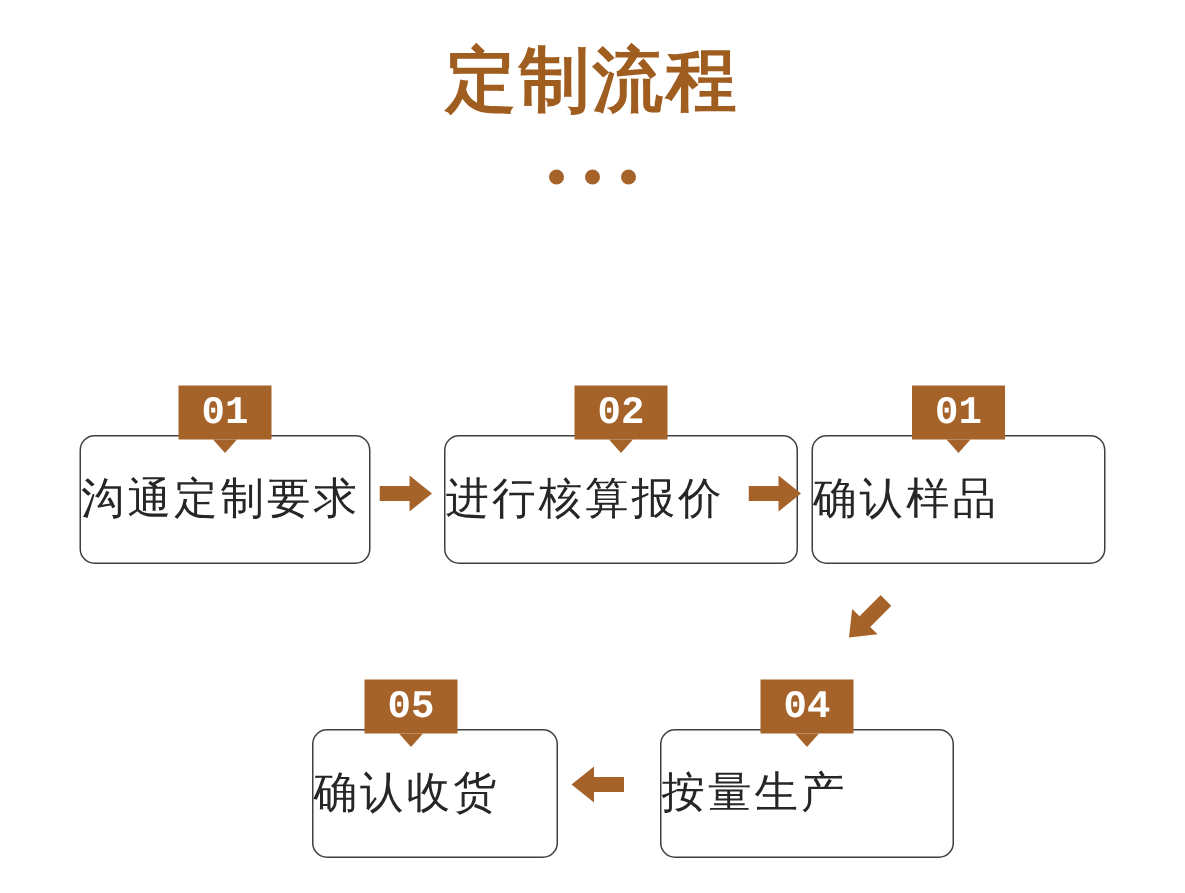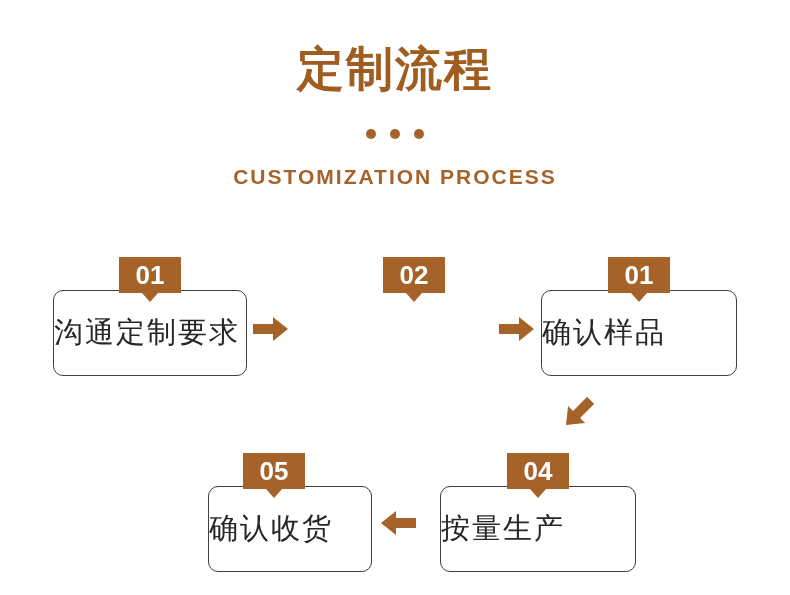--- a/index.html
+++ b/index.html
@@ -11,21 +11,21 @@
     position: relative;
     width: 790px;
     height: 595px;
     background: #ffffff;
     overflow: hidden;
   }
 
   
   .header { text-align: center; }
   .page-title {
-    padding-top: 38px;
+    padding-top: 22px;
     font-size: 47px;
     font-weight: 700;
     color: #a05d20;
     letter-spacing: 2px;
   }
   .dots {
     margin-top: 28px;
     display: flex;
     justify-content: center;
     gap: 14px;
@@ -41,21 +41,21 @@
     margin-top: 26px;
     font-size: 21px;
     font-weight: 700;
     color: #a5632a;
     letter-spacing: 2px;
   }
 
   
   .flow { position: absolute; inset: 0; }
 
-  .step { position: absolute; }
+  .step { position: absolute; font-family: Liberation Mono, monospace; }
   .badge {
     position: absolute;
     top: 0;
     left: 50%;
     transform: translateX(-50%);
     width: 62px;
     height: 36px;
     background: #a5632a;
     color: #ffffff;
     font-size: 26px;
@@ -100,39 +100,41 @@
 
 <div class="page">
 
   <div class="header">
     <div class="page-title">定制流程</div>
     <div class="dots">
       <span class="dot"></span>
       <span class="dot"></span>
       <span class="dot"></span>
     </div>
-    <div class="page-subtitle">CUSTOMIZATION PROCESS</div>
   </div>
 
   <div class="flow">
 
     <div class="step" style="left:53px; top:257px; width:194px;">
       <div class="badge">
         <span>01</span>
         <i class="badge-tri"></i>
       </div>
       <div class="box">
         <span>沟通定制要求</span>
       </div>
     </div>
 
     <div class="step" style="left:296px; top:257px; width:236px;">
       <div class="badge">
         <span>02</span>
         <i class="badge-tri"></i>
+      </div>
+      <div class="box">
+        <span>进行核算报价</span>
       </div>
     </div>
 
     <div class="step" style="left:541px; top:257px; width:196px;">
       <div class="badge">
         <span>01</span>
         <i class="badge-tri"></i>
       </div>
       <div class="box">
         <span>确认样品</span>

